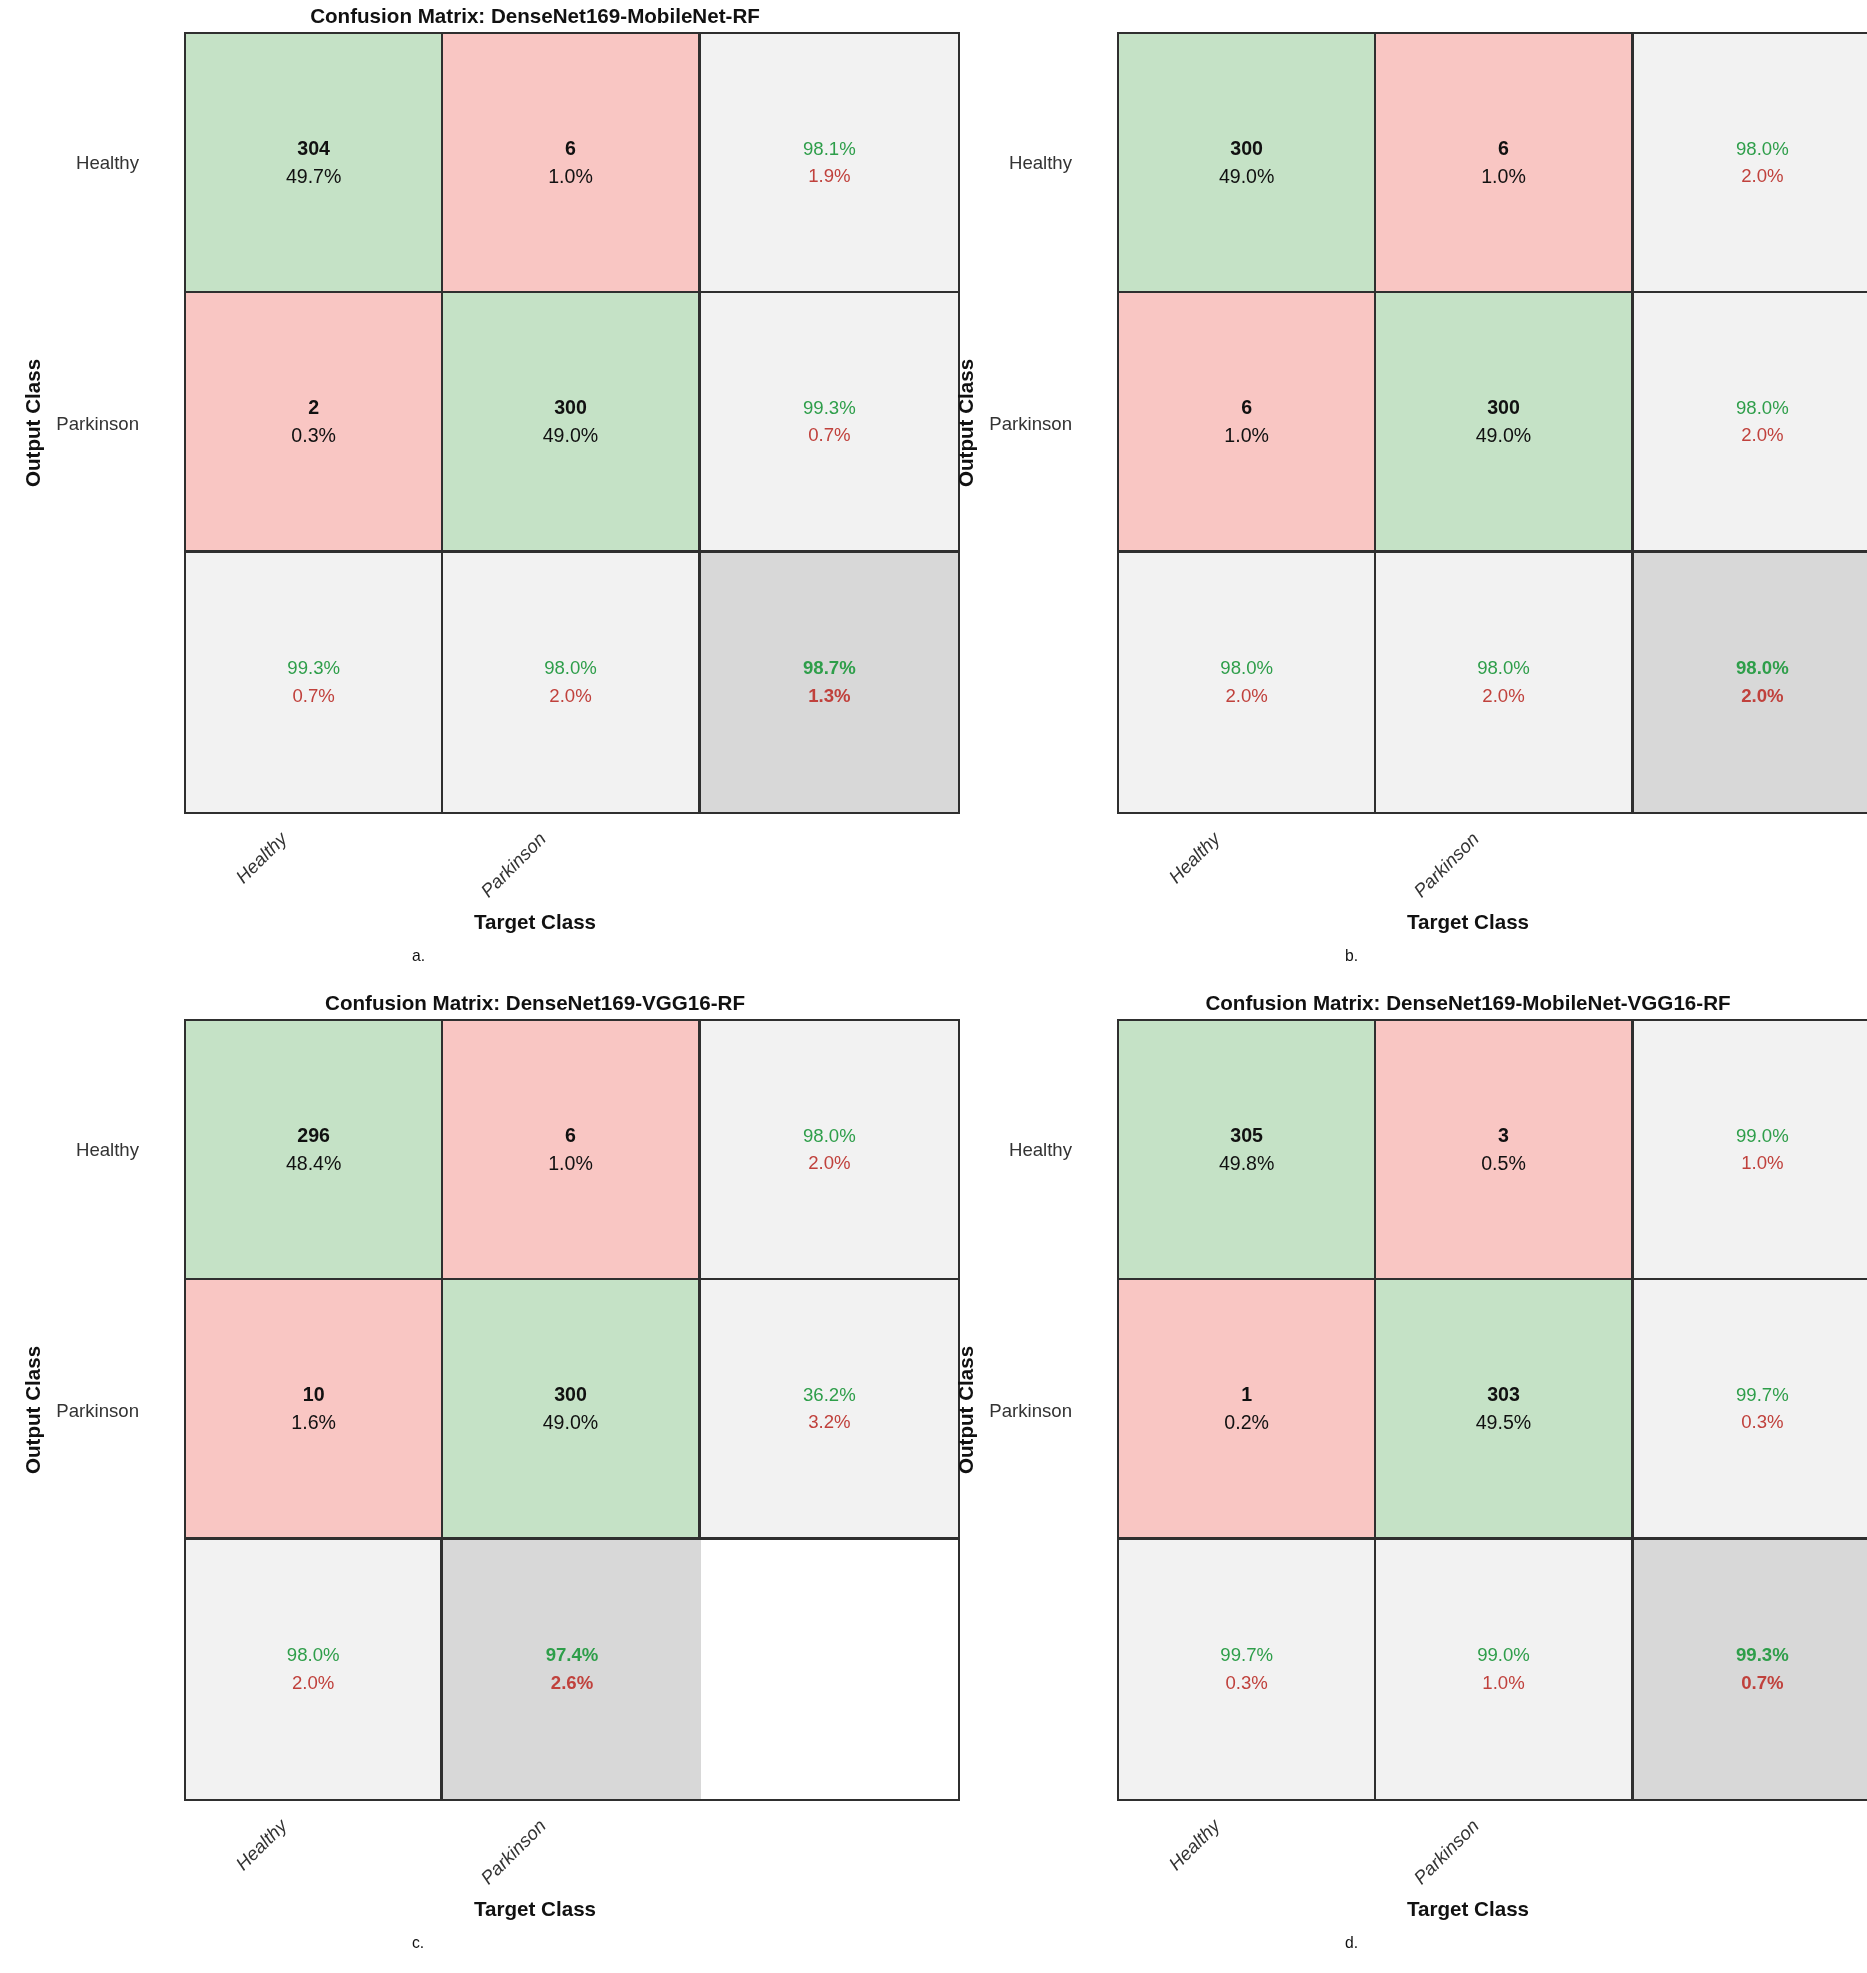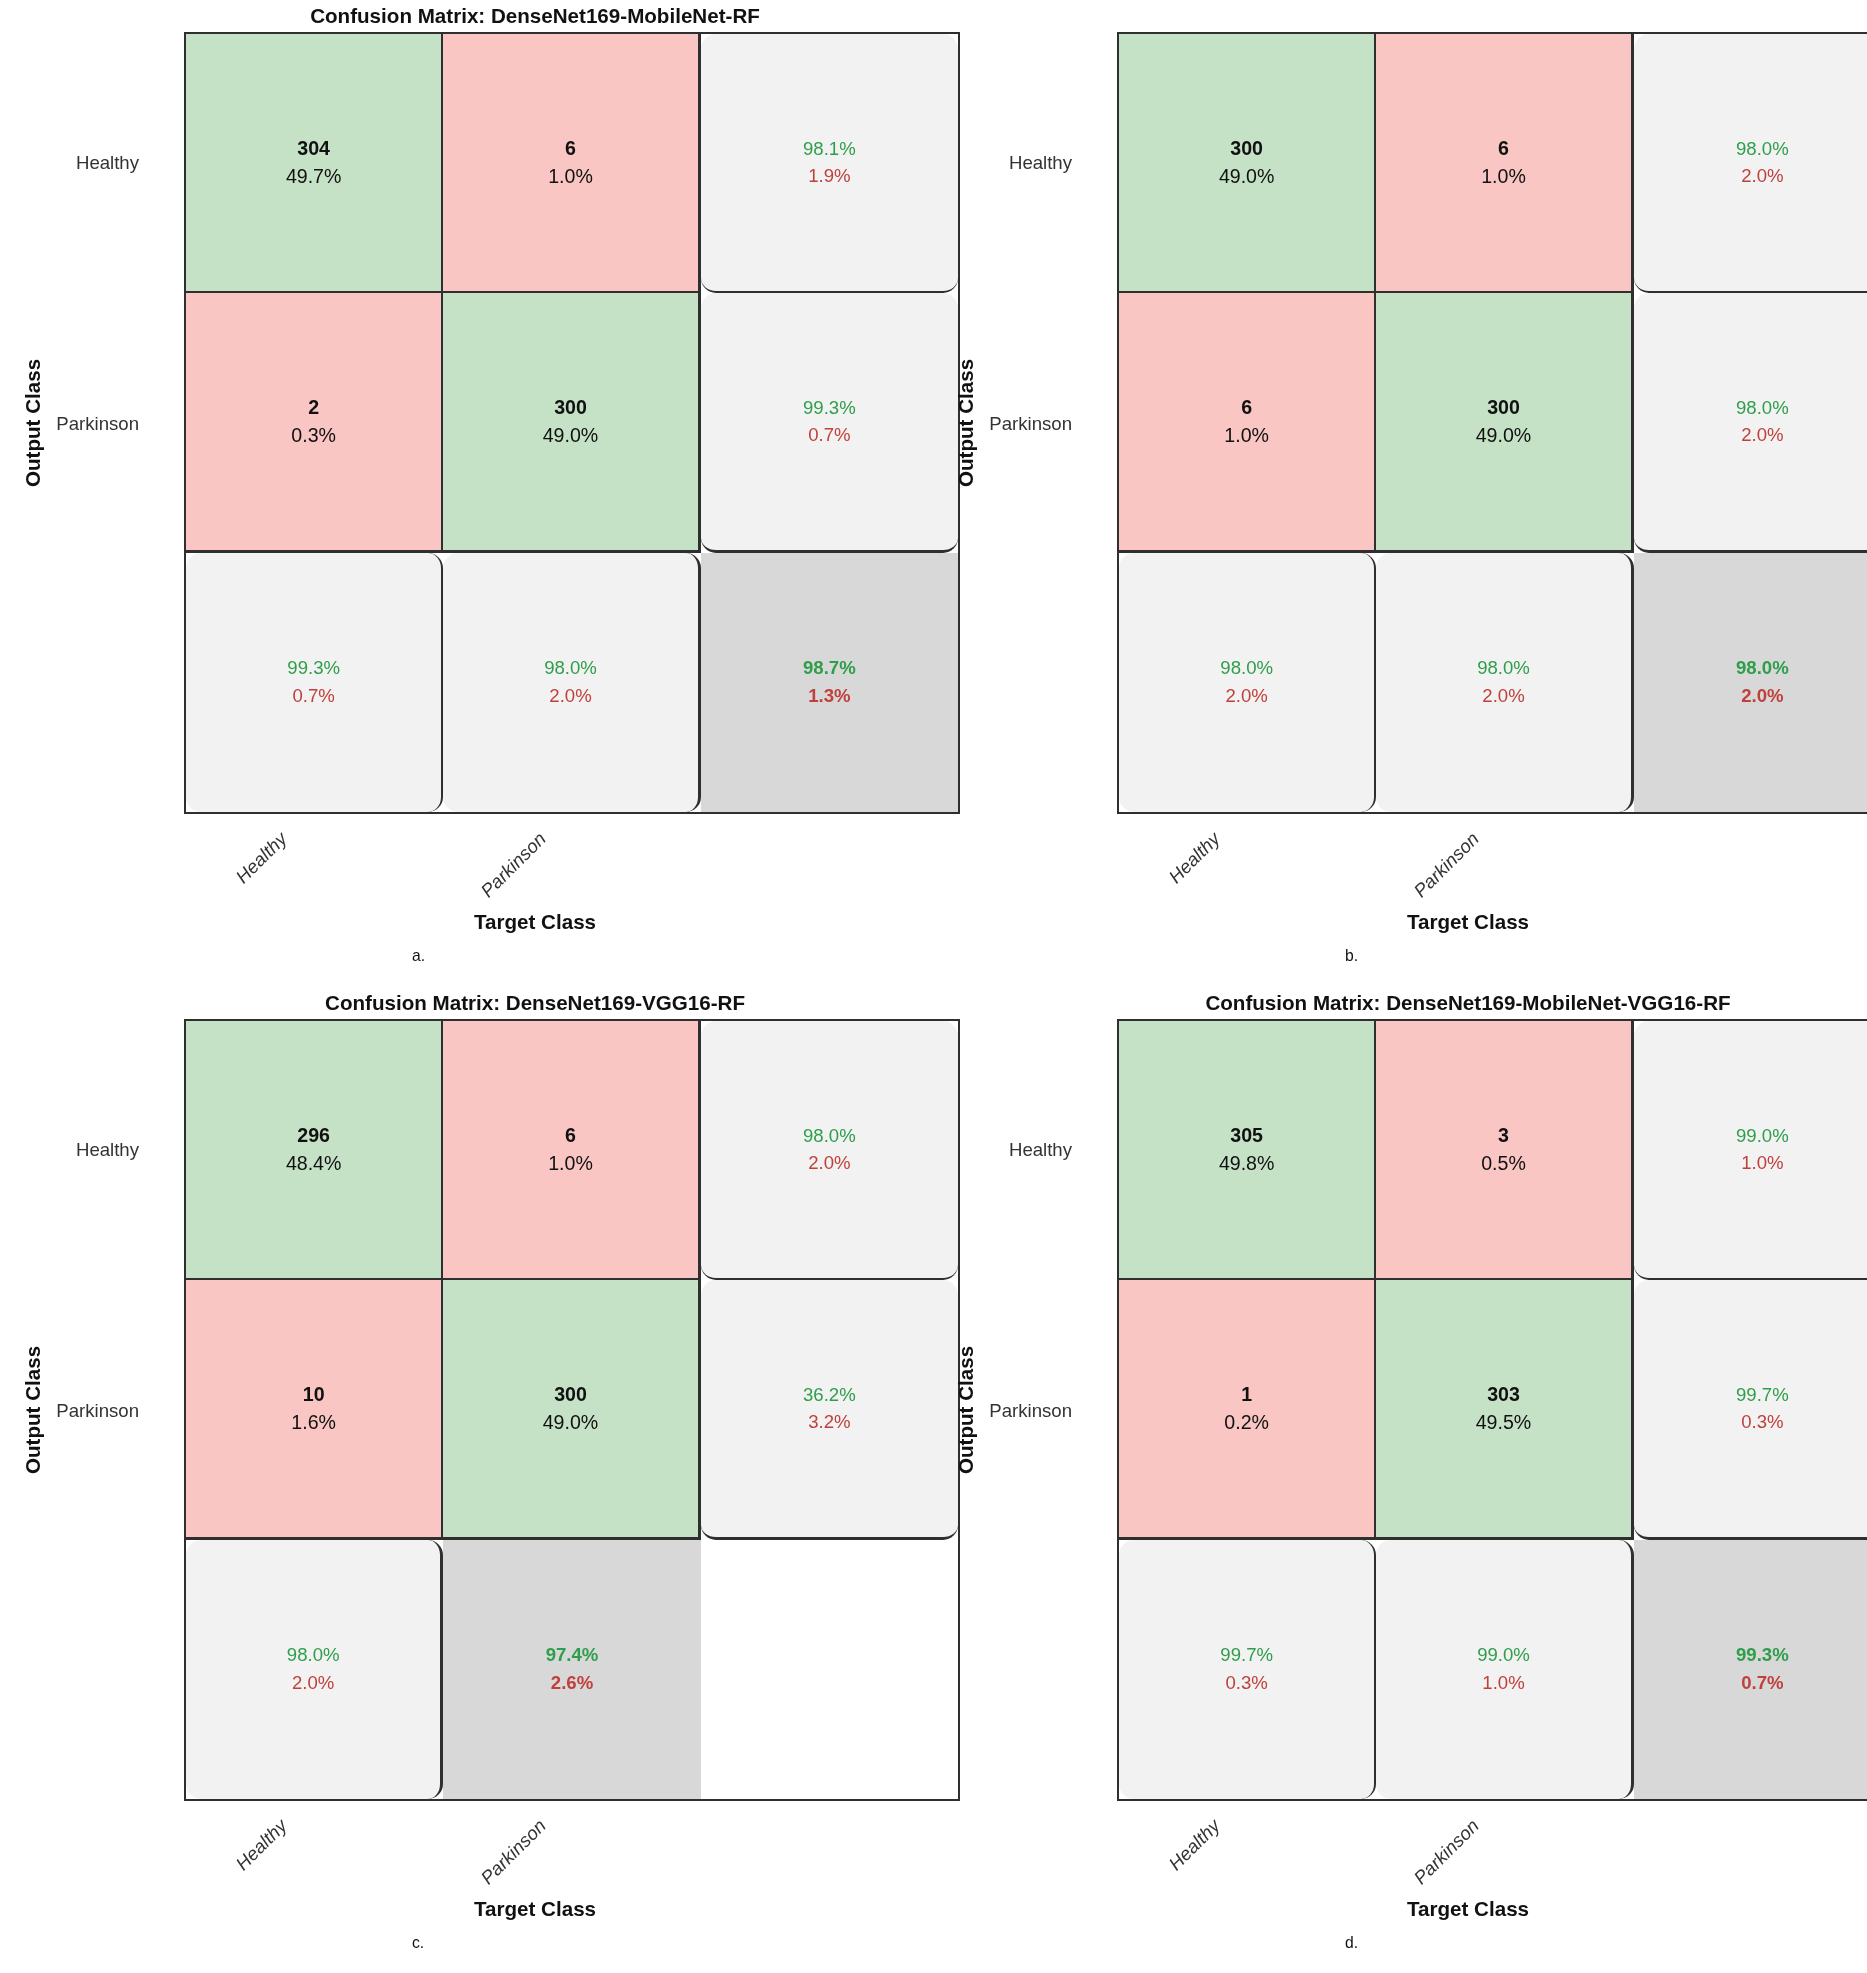--- a/index.html
+++ b/index.html
@@ -50,21 +50,21 @@
   .cell{
     display:flex;flex-direction:column;align-items:center;justify-content:center;
     border-right:2px solid var(--line);border-bottom:2px solid var(--line);
   }
   .cell.c2{border-right-width:3.9px;}
   .cell.c3{border-right:none;}
   .cell.r2{border-bottom-width:3.9px;}
   .cell.r3{border-bottom:none;}
   .t-green{background:var(--green-cell);}
   .t-red{background:var(--red-cell);}
-  .t-summary{background:var(--summary-cell);border-radius:15px;}
+  .t-summary{background:var(--summary-cell);}
   .t-corner{background:var(--corner-cell);}
   .cell .l1{font-size:19.6px;font-weight:bold;color:var(--text);line-height:1.1;}
   .cell .l2{font-size:19.6px;color:var(--text);margin-top:6.9px;line-height:1.1;}
   .t-summary .l1,.t-corner .l1{font-weight:normal;font-size:18.6px;color:var(--green-text);}
   .t-summary .l2,.t-corner .l2{font-size:18.6px;color:var(--red-text);}
   .t-corner .l1,.t-corner .l2{font-weight:bold;}
   .xtick{
     position:absolute;top:828px;width:147px;text-align:right;
     font-size:18.6px;font-style:italic;color:var(--tick-text);
     transform:rotate(-45deg);transform-origin:top right;white-space:nowrap;

